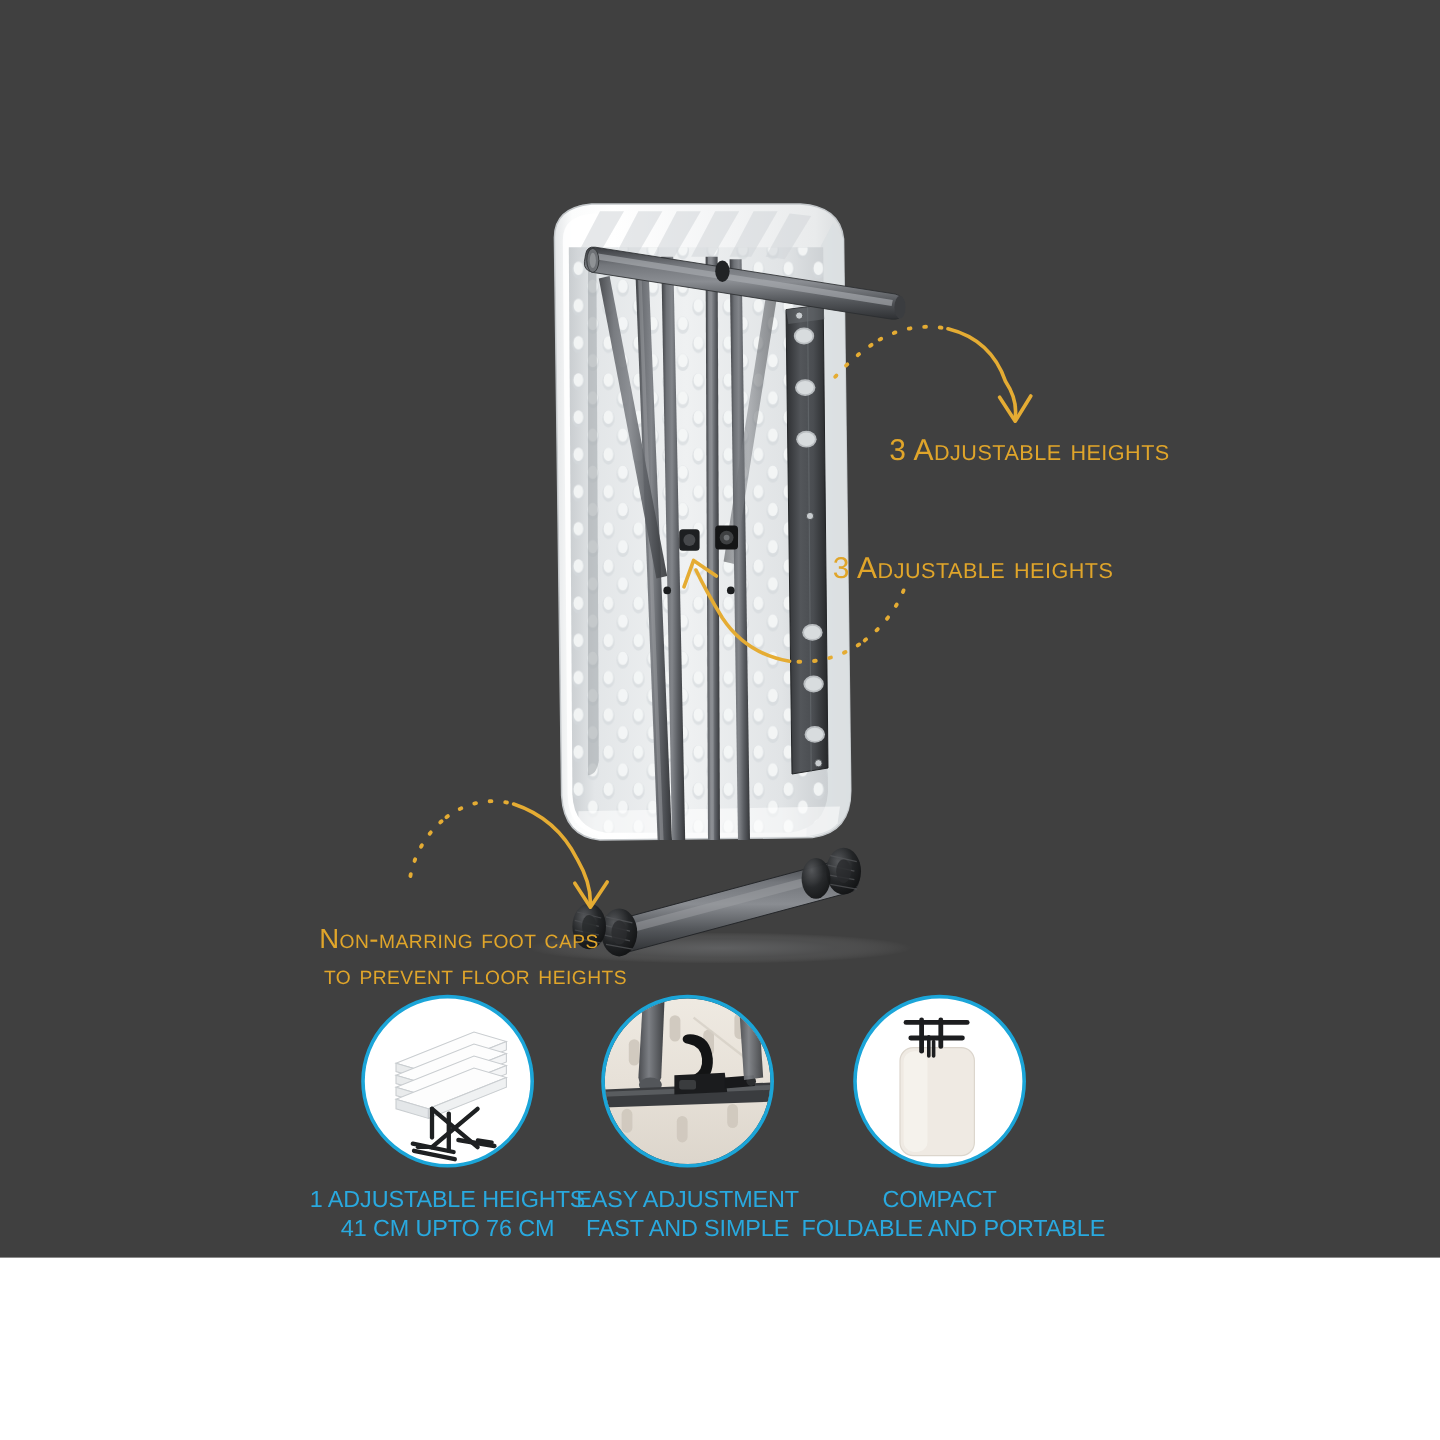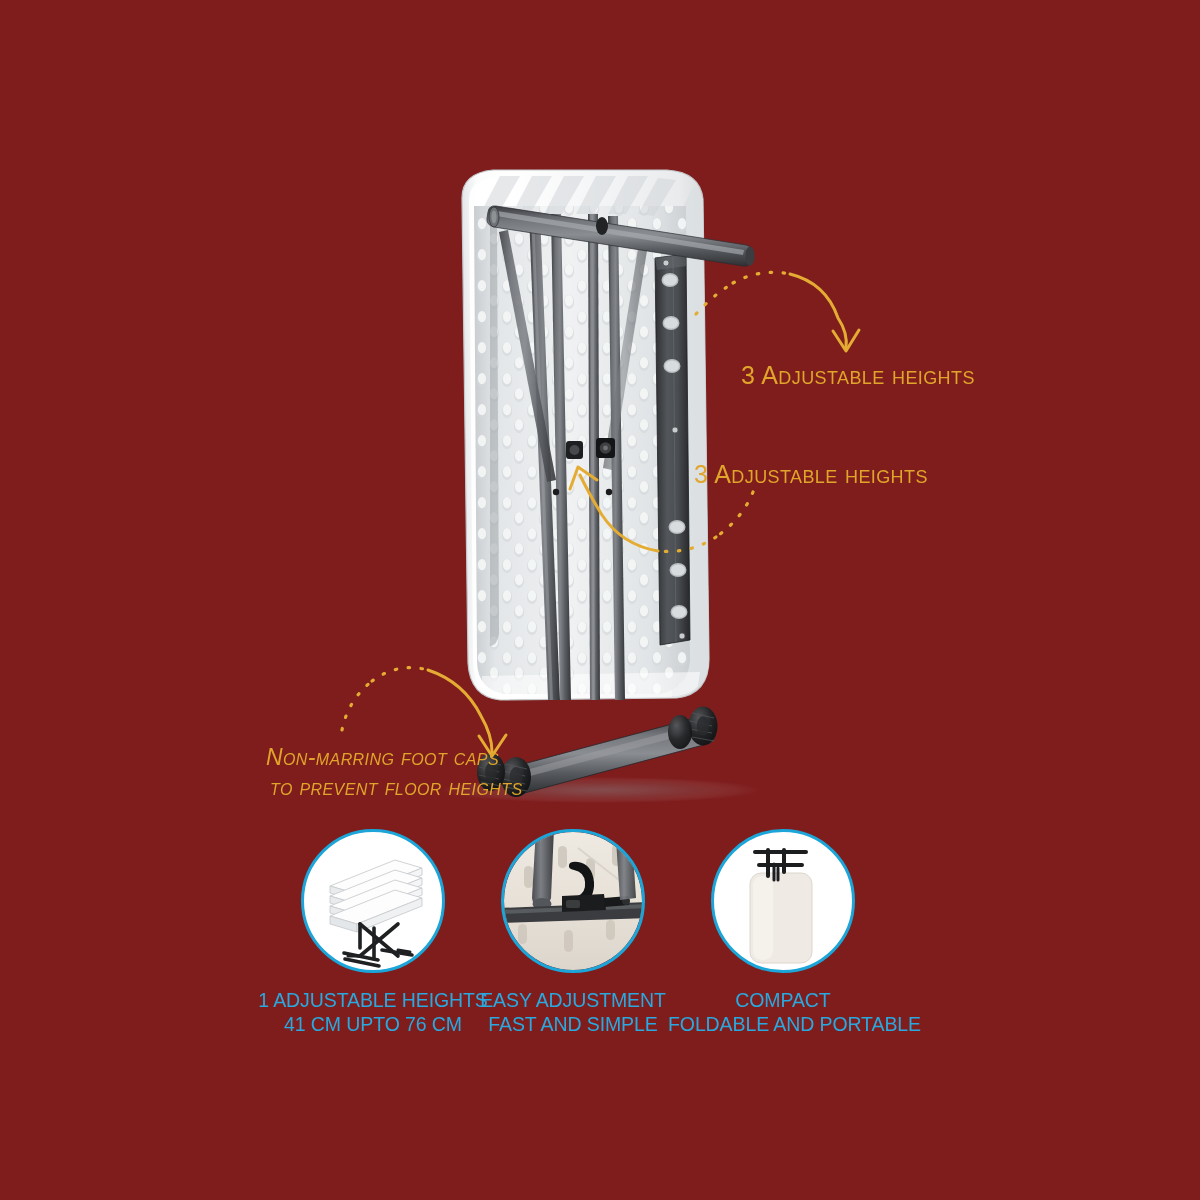--- a/index.html
+++ b/index.html
@@ -9,22 +9,22 @@
     width: 1200px;
     height: 1200px;
     background: #ffffff;
     font-family: "Liberation Sans", sans-serif;
     overflow: hidden;
   }
 
   #page {
     position: relative;
     width: 1200px;
-    height: 1200px;
-    background: #7f1d1d;
+    height: 1048px;
+    background: #404040;
   }
 
   
   #hero {
     position: absolute;
     left: 0; top: 0;
     width: 1200px;
     height: 820px;
   }
 
@@ -49,24 +49,23 @@
   }
 
   #annot-heights-mid {
     left: 694px;
     top: 458px;
     font-size: 25px;
   }
 
   #annot-footcaps {
     left: 266px;
-    top: 743px;
+    top: 768px;
     font-size: 23px;
     text-align: left;
-    font-style: italic;
   }
   #annot-footcaps .l2 { display: block; padding-left: 4px; }
 
   
   #features {
     position: absolute;
     left: 0;
     top: 828px;
     width: 1200px;
     height: 240px;

